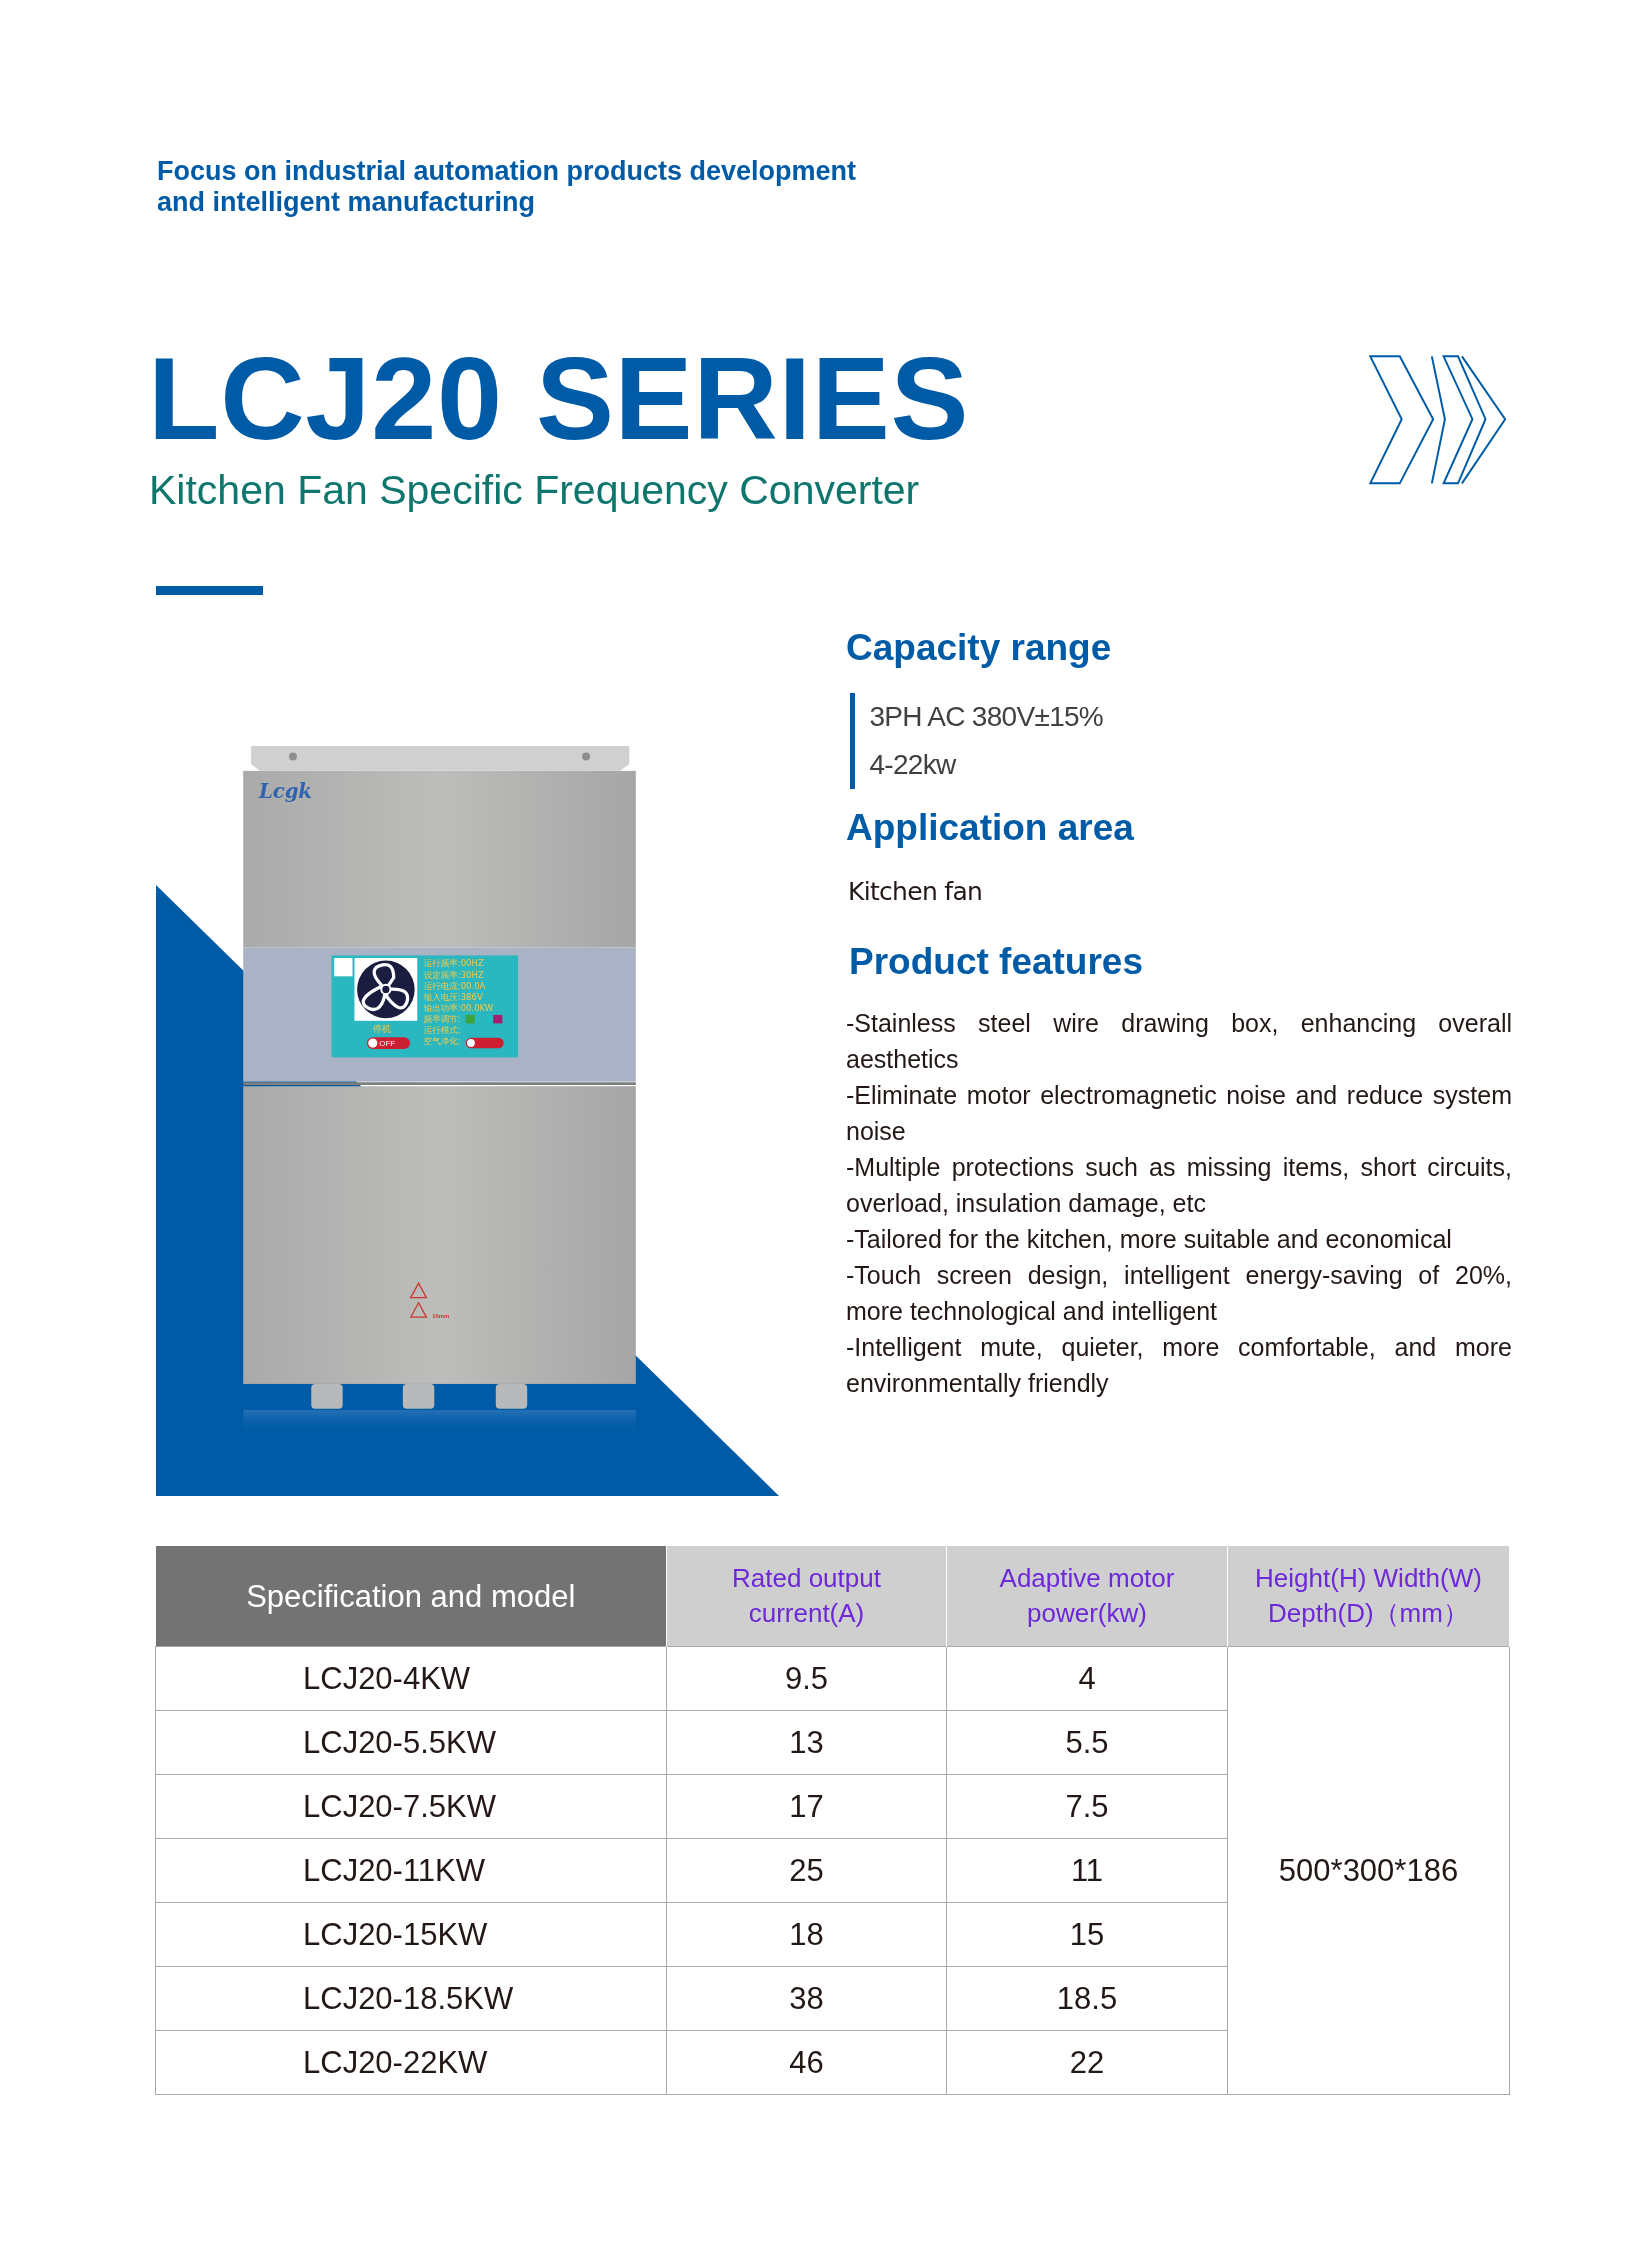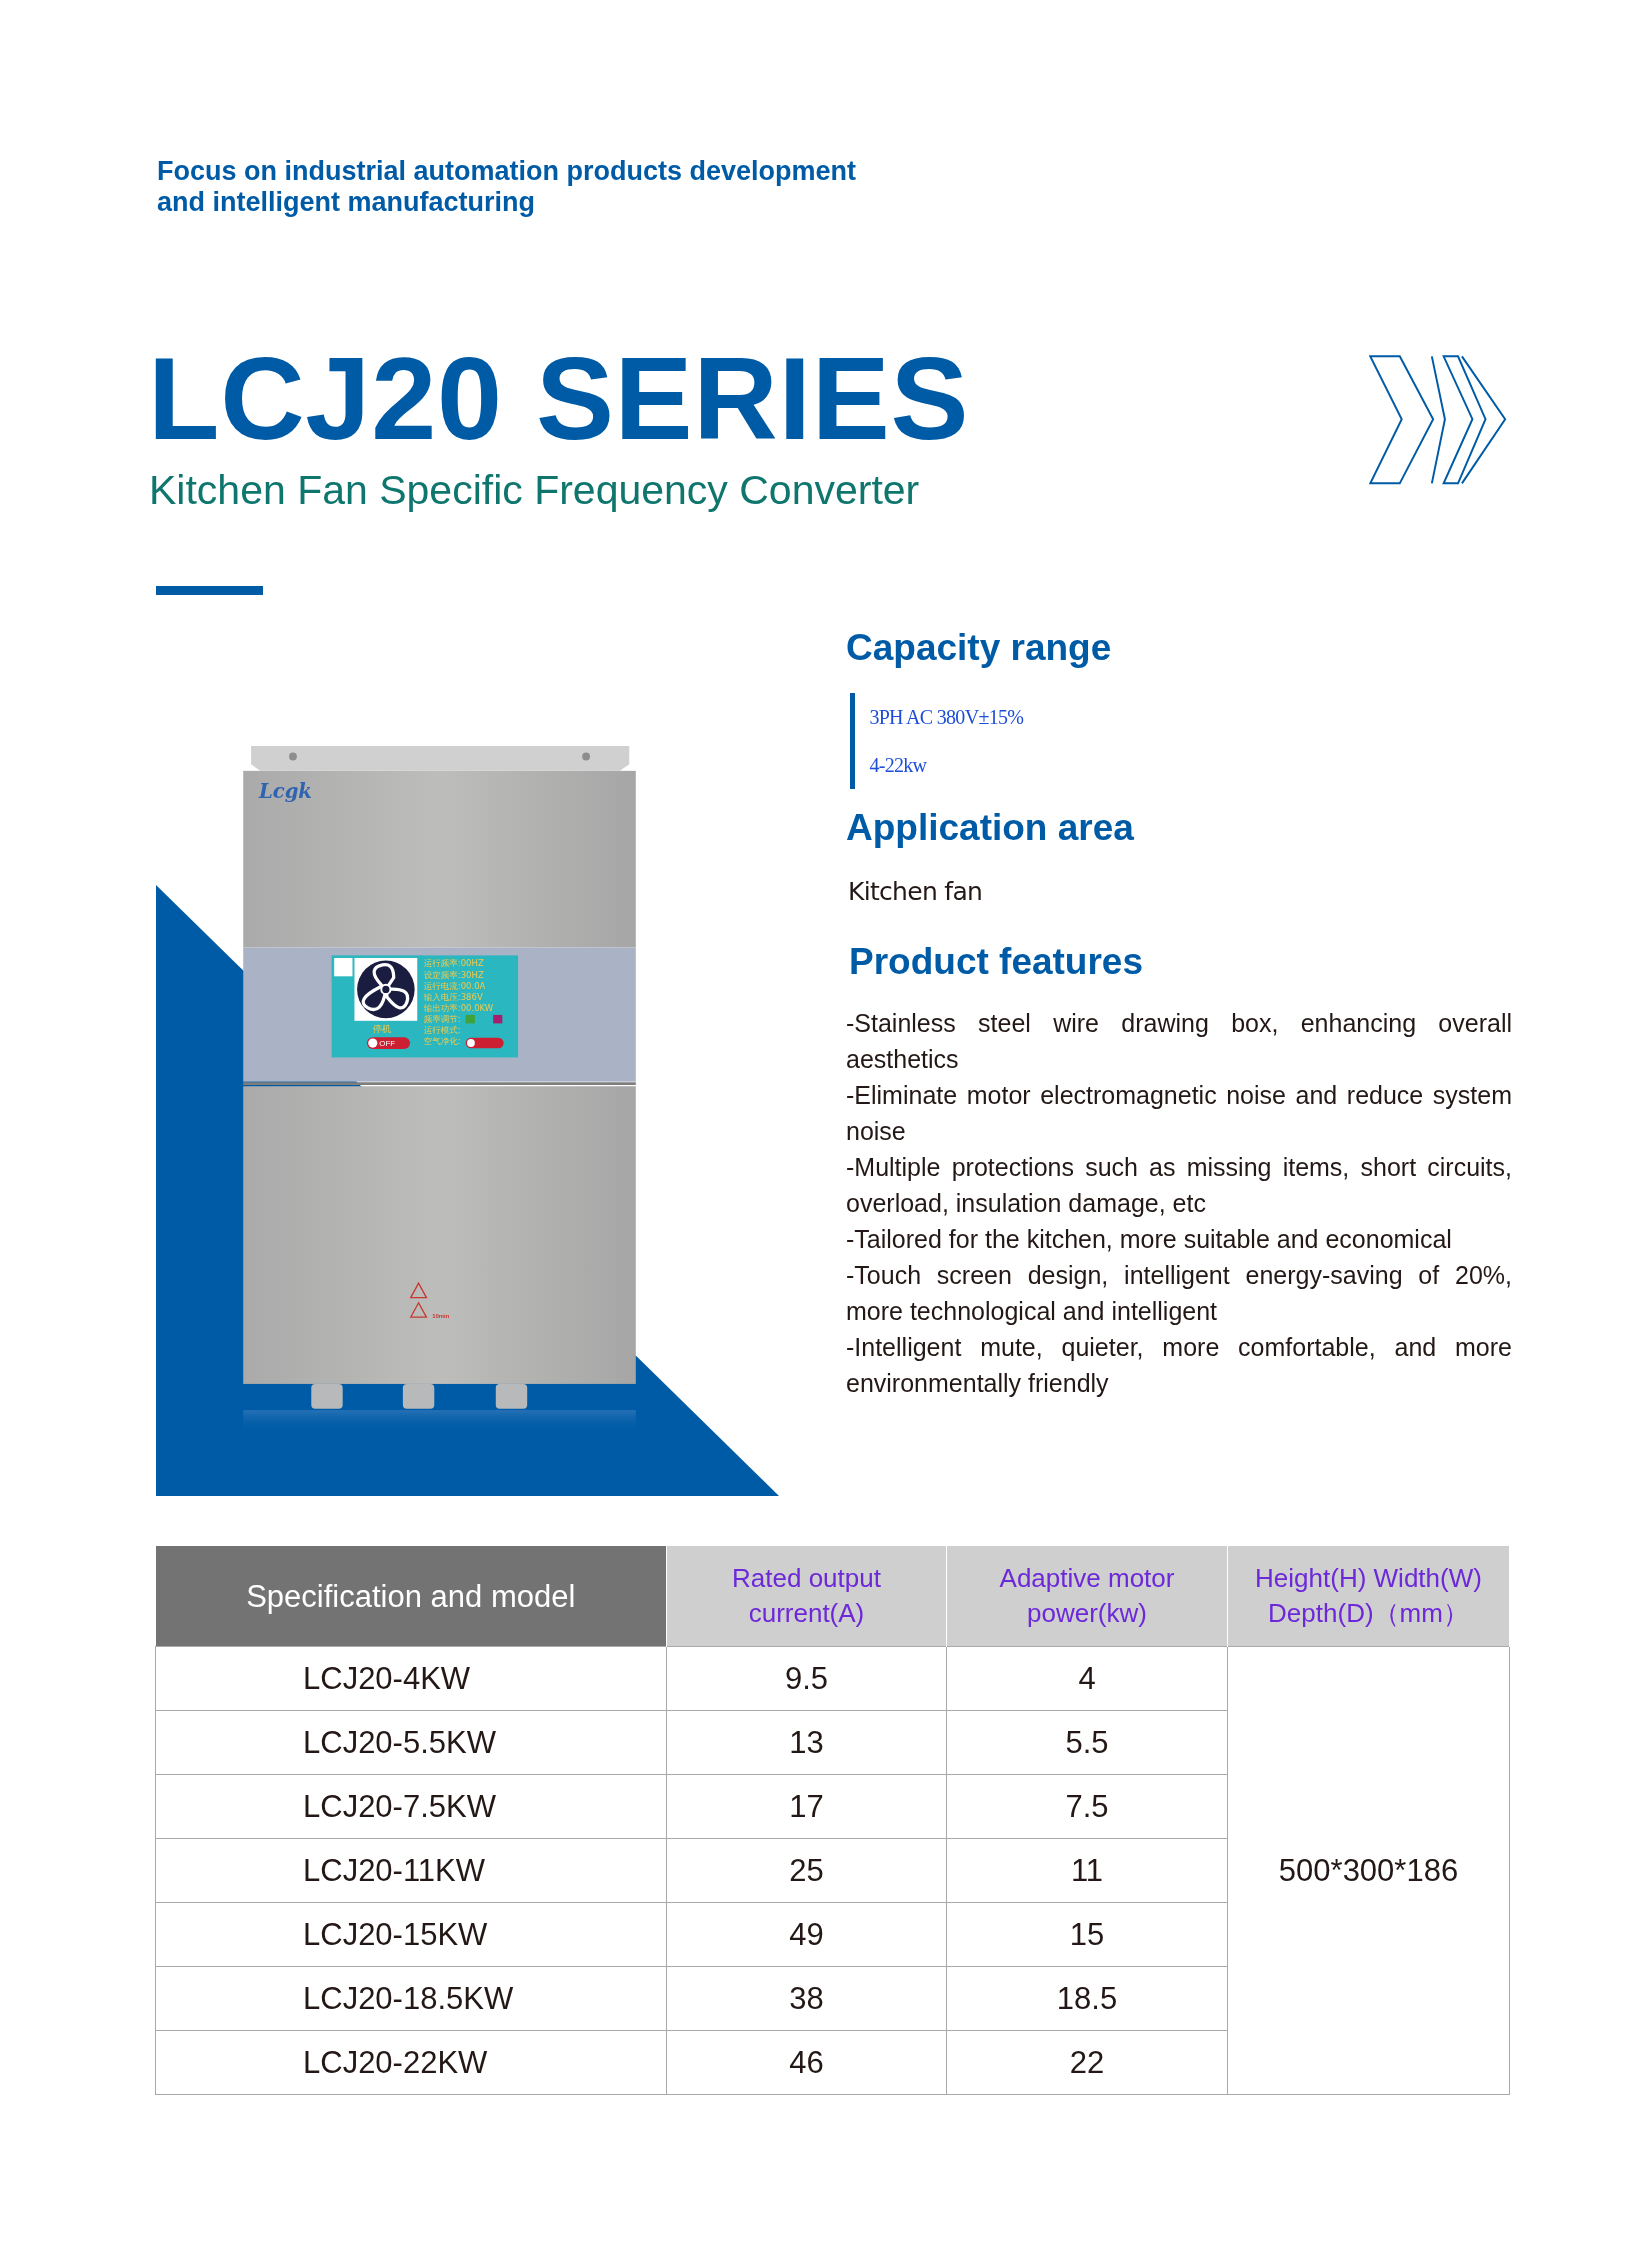--- a/index.html
+++ b/index.html
@@ -10,21 +10,21 @@
   .subtitle { left:149px; top:466px; font-size:41px; line-height:48px; color:#0f766e; }
   .chevrons { left:1369px; top:355px; width:144px; height:131px; }
   .title-bar { left:156px; top:586px; width:107px; height:8.5px; background:#005BA6; }
 
   .triangle { left:156px; top:885px; width:623px; height:611px; }
   .product { left:239px; top:746px; width:403px; height:687px; }
 
   .sec-head { font-size:37px; font-weight:bold; color:#005BA6; line-height:42px; }
   .cap-head { left:846px; top:627px; }
   .cap-lines { left:850px; top:693px; border-left:5.2px solid #005BA6; padding-left:14.4px; }
-  .cap-line { font-family:Liberation Serif, serif; font-size:20px; color:#1d4ed8; line-height:48px; letter-spacing:-0.7px; }
+  .cap-line { font-family:Liberation Sans, sans-serif; font-size:28px; color:#404040; line-height:48px; letter-spacing:-0.7px; }
   .app-head { left:846px; top:807px; }
   .app-text { left:848px; top:872px; font-family:"DejaVu Sans", sans-serif; font-size:25px; color:#231815; line-height:39px; letter-spacing:-0.7px; }
   .feat-head { left:849px; top:941px; }
   .features { left:846px; top:1005px; width:666px; font-size:25px; line-height:36px; color:#231815; }
   .features p { margin:0; text-align:justify; text-align-last:left; }
 
   table.spec { position:absolute; left:155px; top:1546px; border-collapse:collapse; table-layout:fixed; width:1354px; }
   table.spec th { height:100px; font-weight:normal; font-size:26px; line-height:35px; color:#6d28d9; background:#cfcfcf; border-right:1.3px solid #ffffff; padding:0; }
   table.spec th.model-head { background:#737373; color:#ffffff; font-size:31px; }
   table.spec td { height:63px; font-size:31px; color:#231815; text-align:center; border:1.3px solid #a9a9a9; padding:0; }
@@ -176,21 +176,21 @@
       <td>17</td>
       <td>7.5</td>
     </tr>
     <tr>
       <td class="model">LCJ20-11KW</td>
       <td>25</td>
       <td>11</td>
     </tr>
     <tr>
       <td class="model">LCJ20-15KW</td>
-      <td>49</td>
+      <td>18</td>
       <td>15</td>
     </tr>
     <tr>
       <td class="model">LCJ20-18.5KW</td>
       <td>38</td>
       <td>18.5</td>
     </tr>
     <tr>
       <td class="model">LCJ20-22KW</td>
       <td>46</td>

